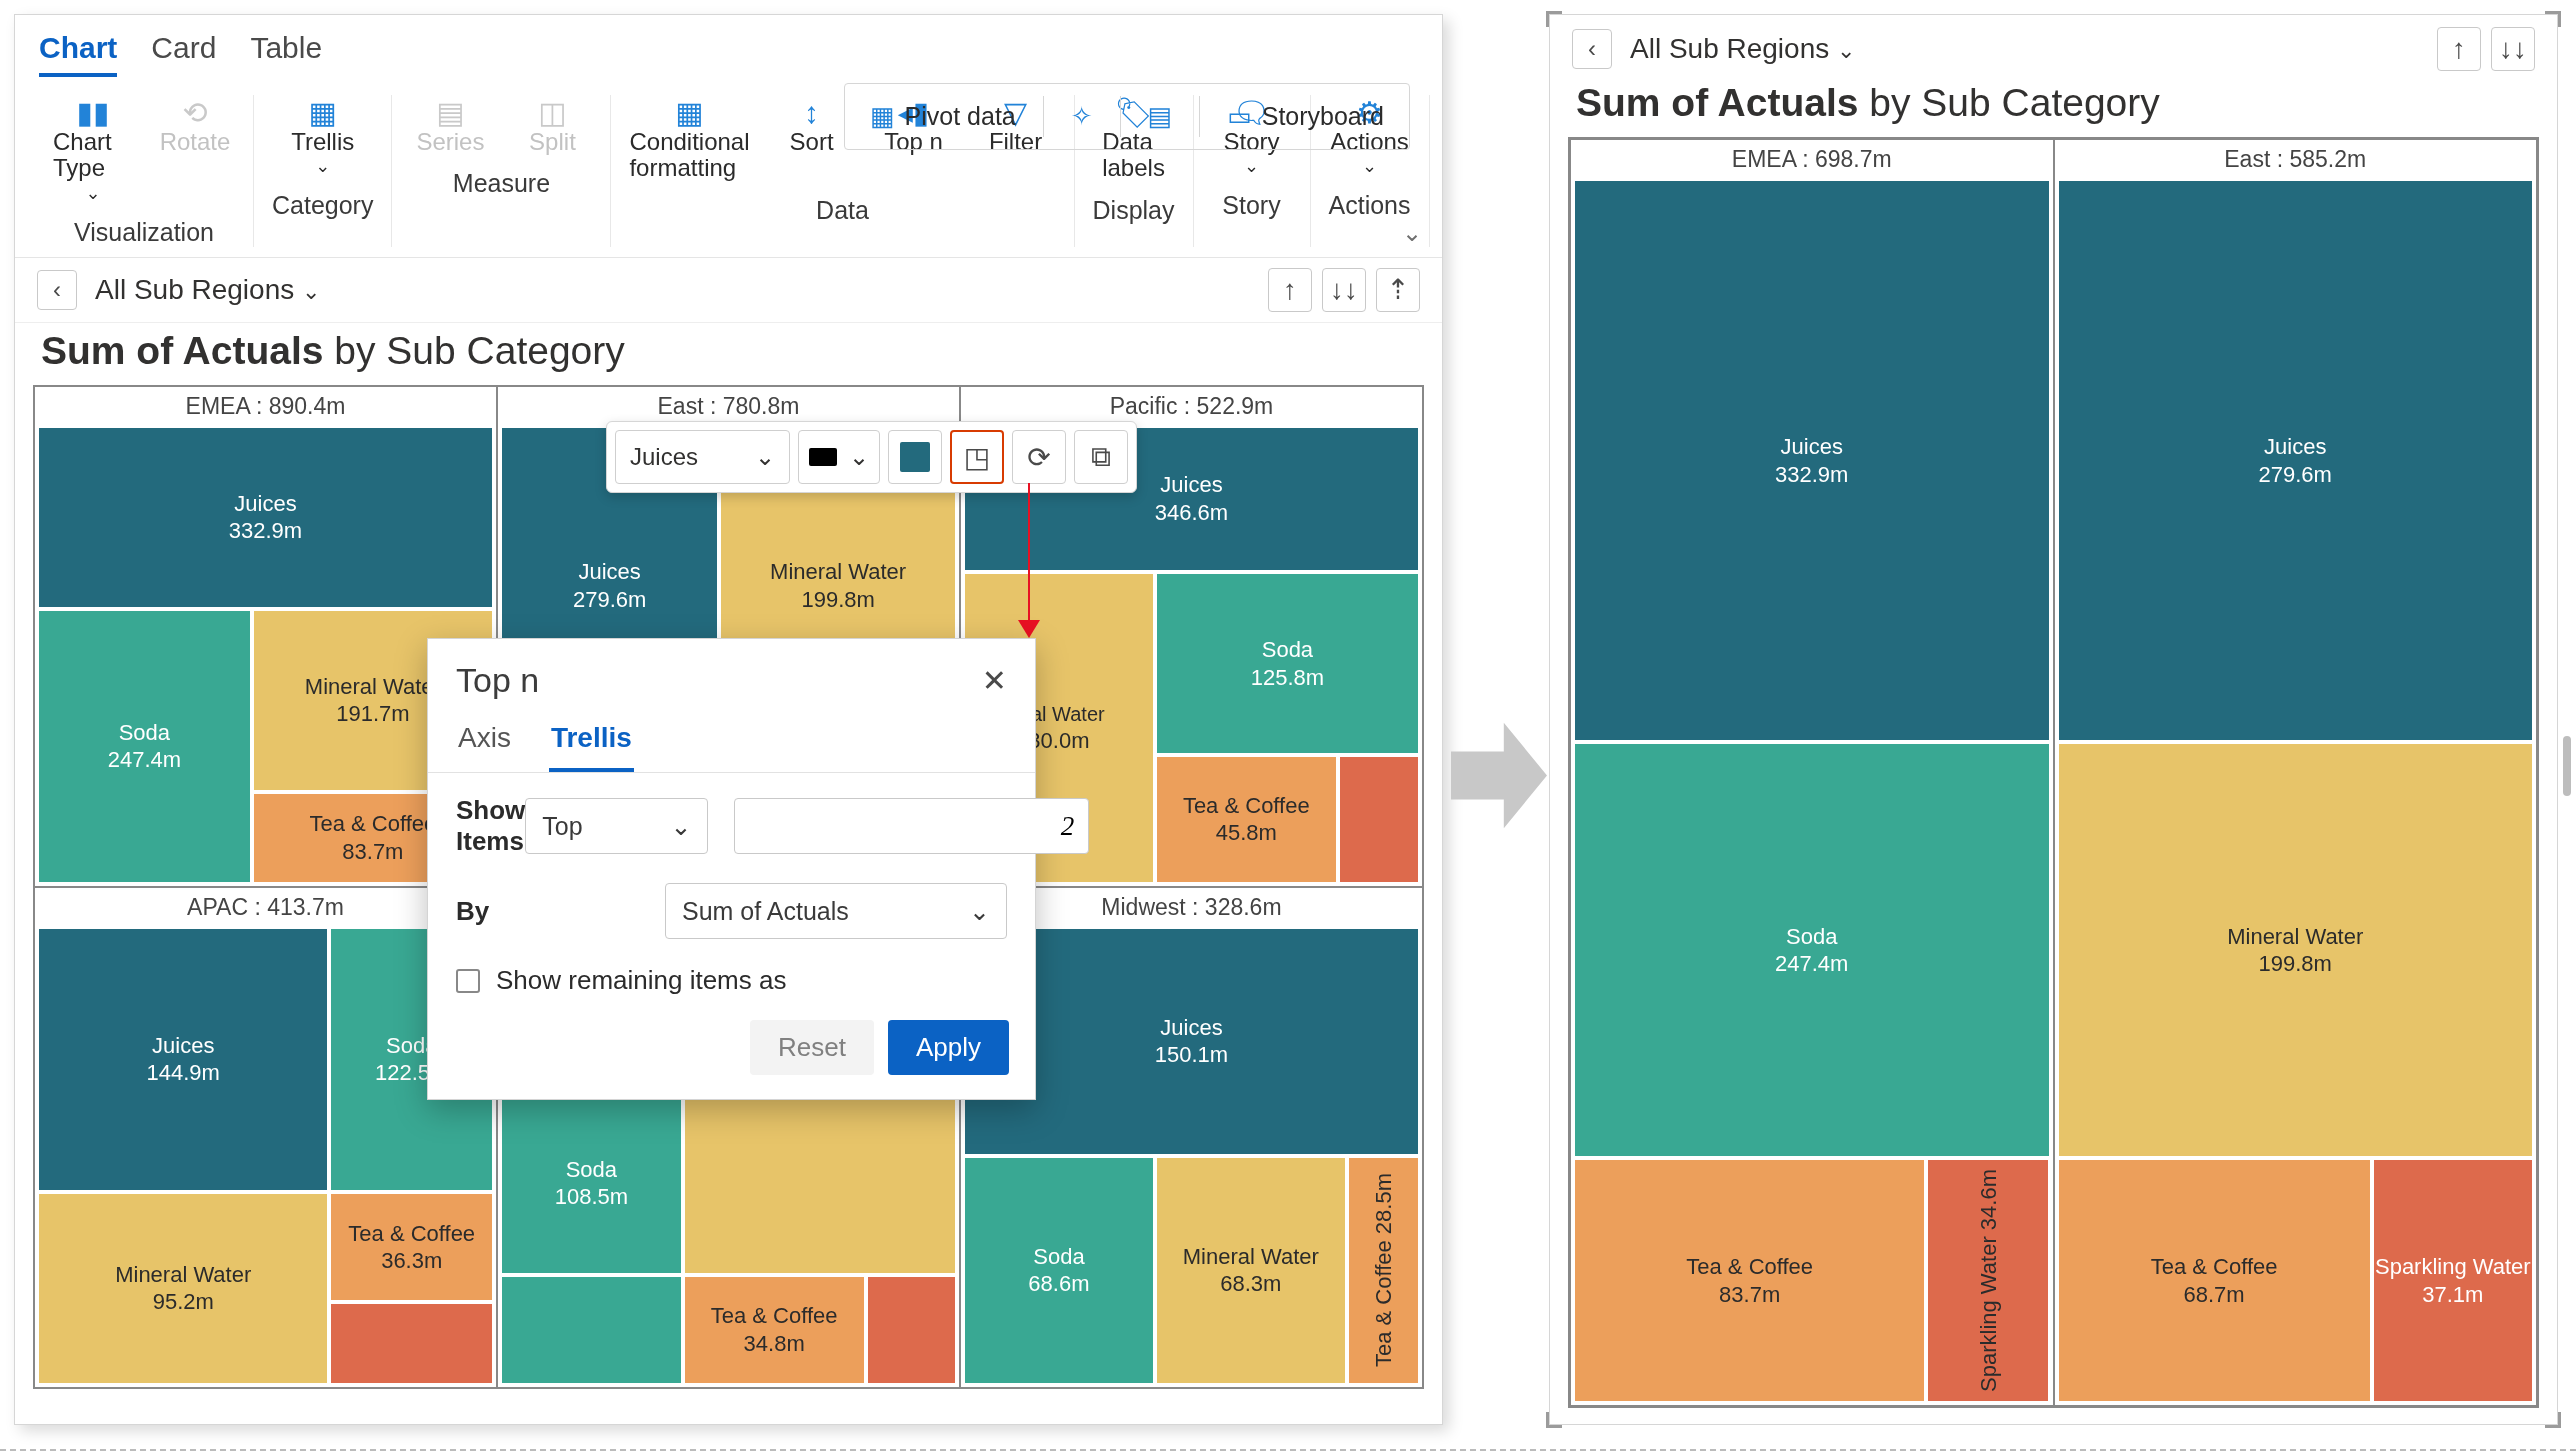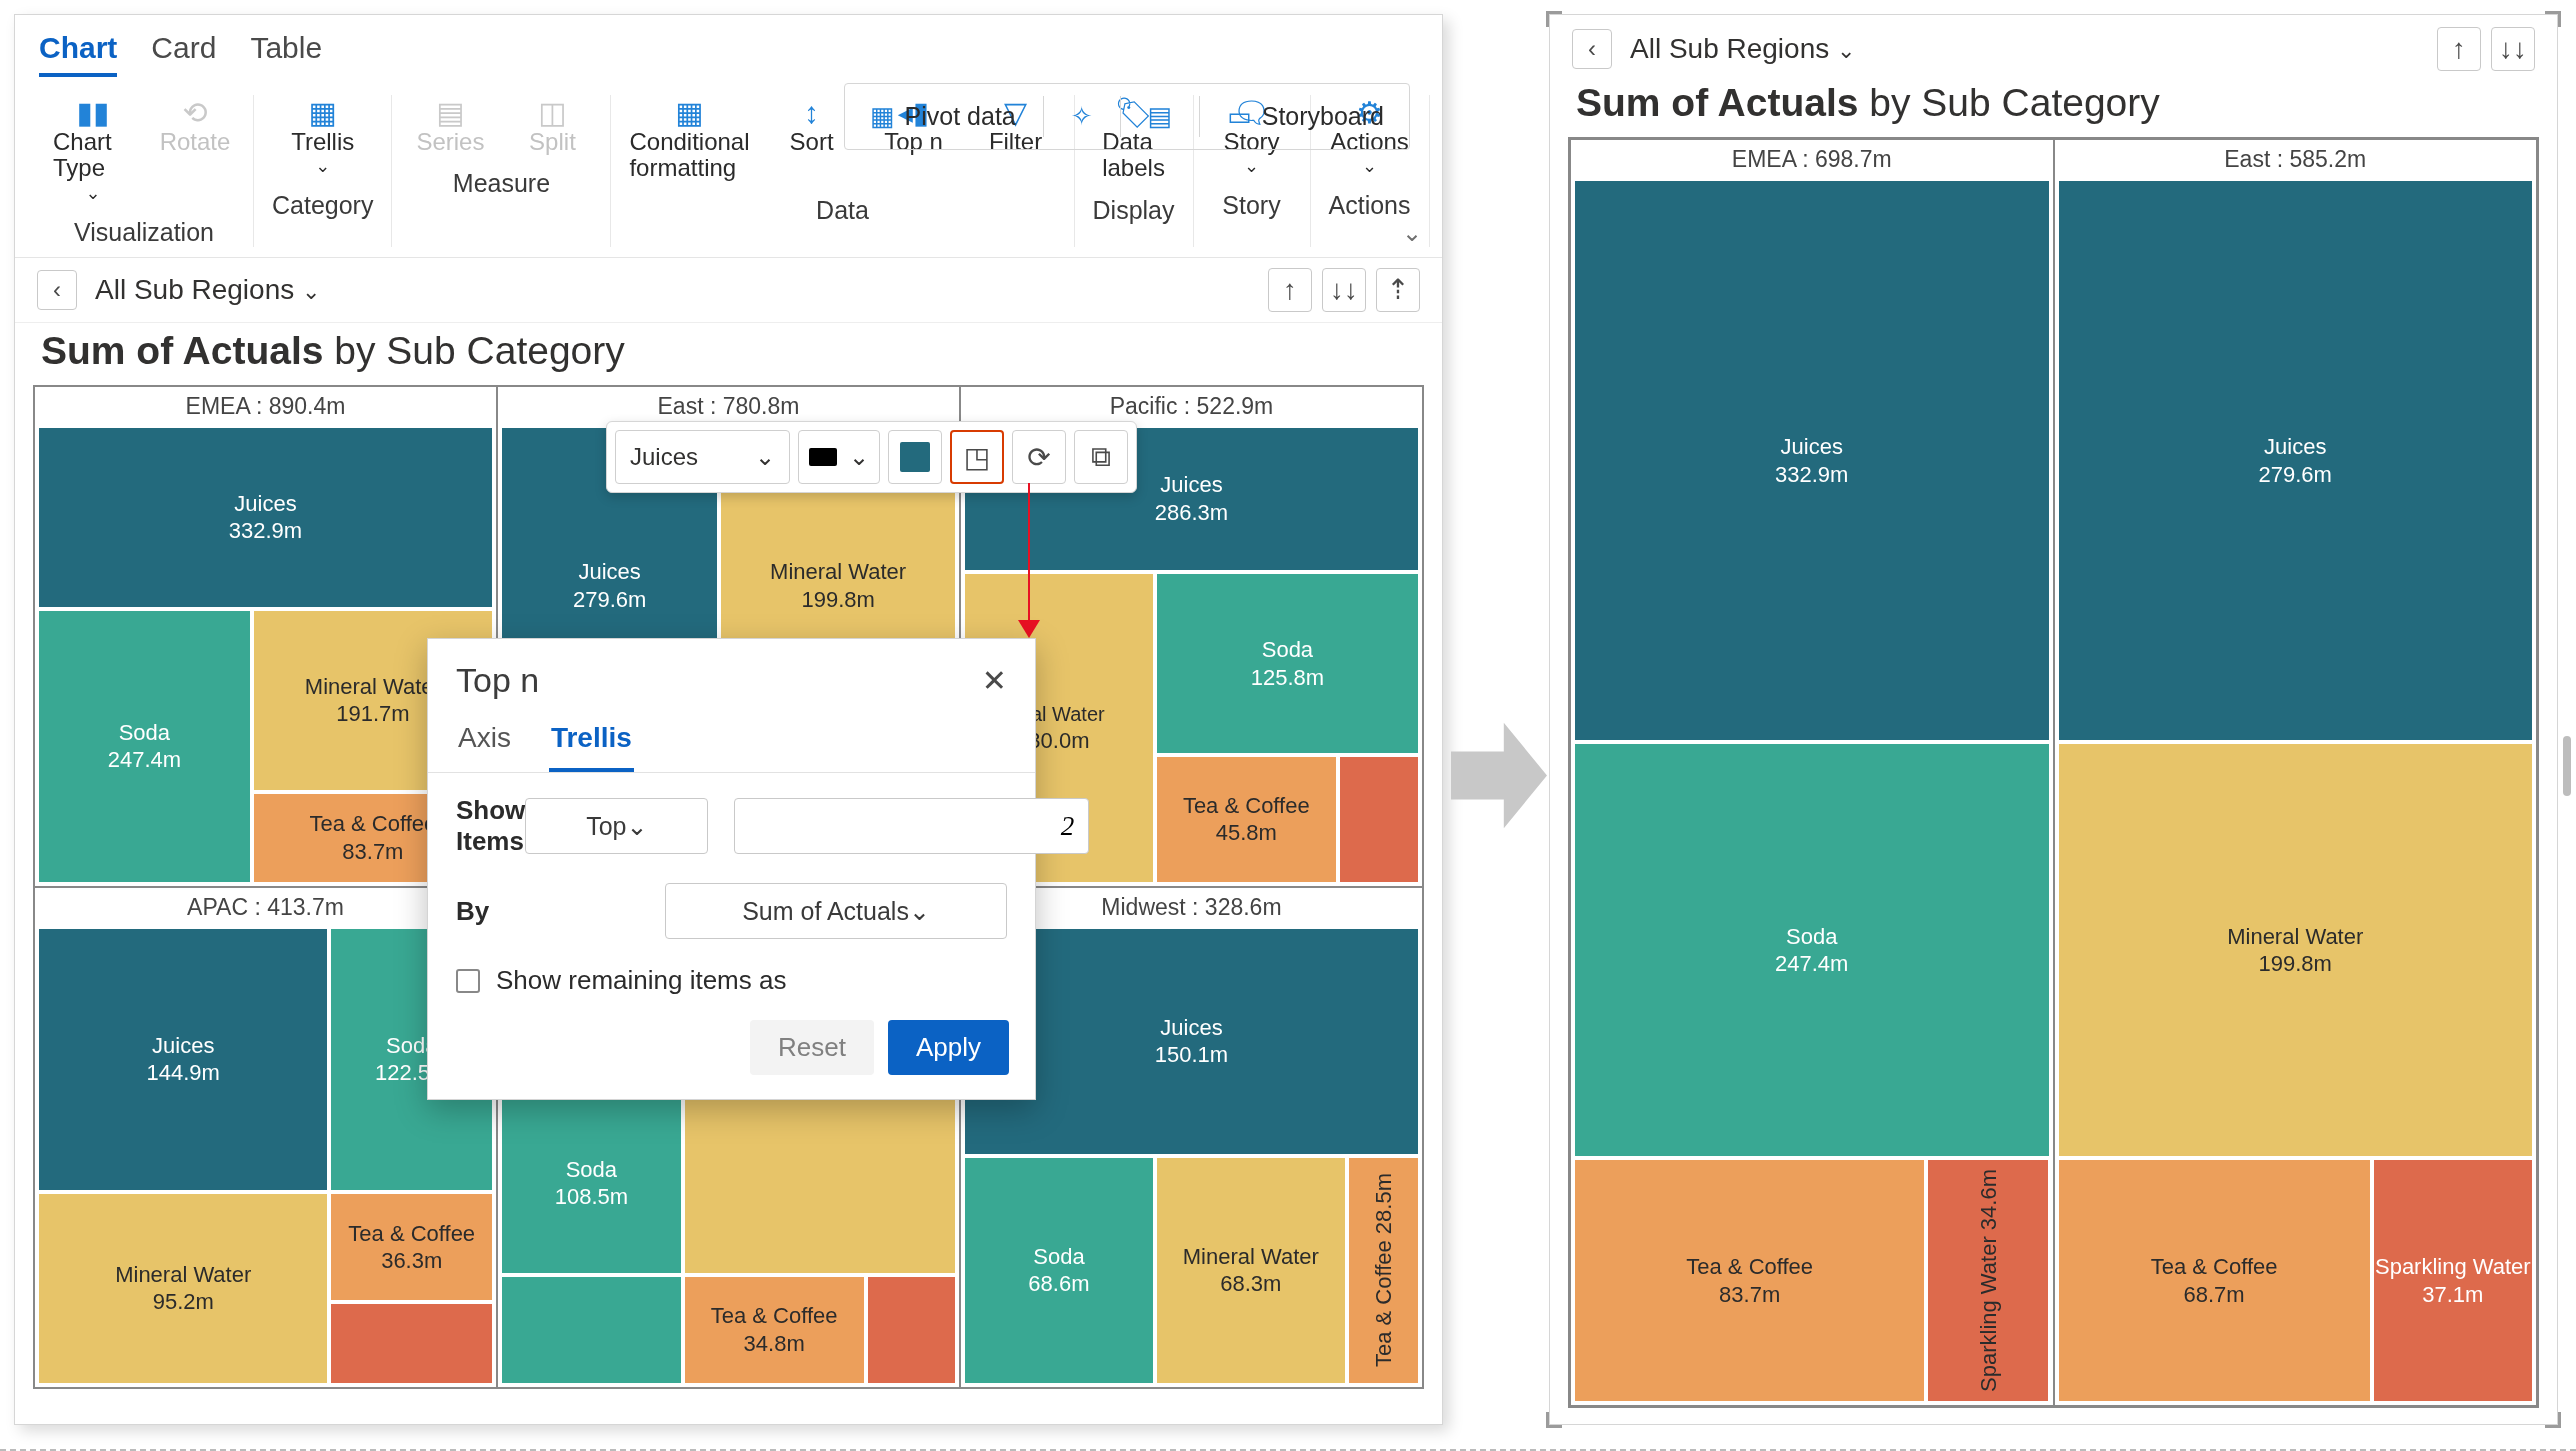--- a/index.html
+++ b/index.html
@@ -70,21 +70,21 @@
 
 .dlg{position:absolute;left:412px;top:623px;width:609px;background:#fff;border:1px solid #d4d4d4;box-shadow:0 10px 30px rgba(0,0,0,.25)}
 .dlgHdr{display:flex;justify-content:space-between;align-items:center;padding:22px 28px 8px 28px;font-size:34px;color:#3c3c3c}
 .dlgClose{font-size:30px;color:#4a4a4a;cursor:pointer}
 .dTabs{display:flex;gap:36px;padding:0 28px;border-bottom:1px solid #e2e2e2;font-size:28px;color:#555}
 .dTab{padding:14px 2px}
 .dTab.active{color:#0b62c4;border-bottom:4px solid #0b62c4;font-weight:600}
 .dBody{padding:22px 28px 8px 28px}
 .dRow{display:flex;align-items:center;margin-bottom:26px;font-size:26px}
 .dLbl{width:209px;font-weight:600;color:#2b2b2b}
-.dSel{flex:0 0 183px;height:56px;border:1px solid #c9c9c9;border-radius:4px;display:flex;align-items:center;justify-content:center;padding:12px 16px;font-size:25px;color:#3a3a3a}
+.dSel{flex:0 0 183px;height:56px;border:1px solid #c9c9c9;border-radius:4px;display:flex;align-items:center;justify-content:space-between;padding:12px 16px;font-size:25px;color:#3a3a3a}
 .dInp{flex:0 0 90px;height:56px;border:1px solid #c9c9c9;border-radius:4px;margin-left:26px;text-align:right;padding:0 14px;font-size:27px;font-style:italic;font-family:"Times New Roman",serif}
 .dSelW{flex:1}
 .dChk{display:flex;align-items:center;gap:16px;font-size:26px;color:#2b2b2b;margin:10px 0}
 .dChk.dis{color:#a5a5a5}
 .cb{width:24px;height:24px;border:2px solid #888;border-radius:3px}
 .dChk.dis .cb{border-color:#c8c8c8}
 .dFtr{display:flex;justify-content:flex-end;gap:14px;padding:6px 26px 24px 26px}
 .btn{padding:12px 28px;font-size:26px;border-radius:4px}
 .btnGhost{background:#f3f3f3;color:#808080}
 .btnPri{background:#0b62c4;color:#fff}
@@ -289,21 +289,21 @@
           <div class="box c-grn" style="left:0;top:70%;width:60%;height:30%"></div>
           <div class="box c-orn" style="left:60%;top:70%;width:40%;height:30%"></div>
         </div>
       </div>
 
       <div class="tcell tcell3">
             <div class="thead"><span>Pacific</span> : <span>522.9m</span></div>
         <div class="map" style="height:458px">
           <div class="box c-teal" style="left:0;top:0;width:100%;height:32%">
                 <span>Juices</span>
-                <span>286.3m</span>
+                <span>346.6m</span>
               </div>
           <div class="box c-yel dk" style="left:0;top:32%;width:42%;height:68%">
                 <span style="font-size:20px">eral Water</span>
                 <span>30.0m</span>
               </div>
           <div class="box c-grn" style="left:42%;top:32%;width:58%;height:40%">
                 <span>Soda</span>
                 <span>125.8m</span>
               </div>
           <div class="box c-orn dk" style="left:42%;top:72%;width:40%;height:28%">

